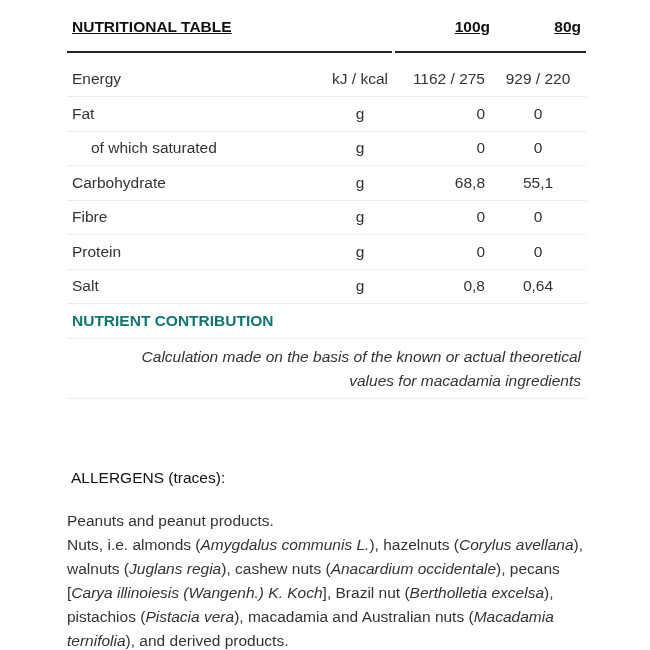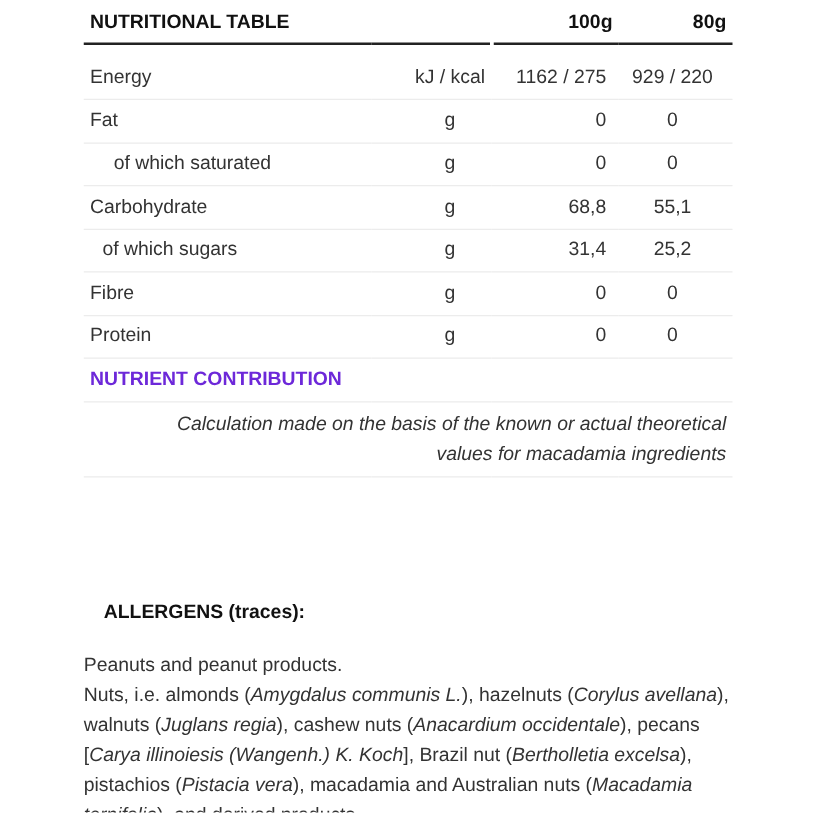--- a/index.html
+++ b/index.html
@@ -8,45 +8,45 @@
     font-family: "Liberation Sans", sans-serif; color: #333333;
   }
   .table-wrap { position: absolute; left: 67px; top: 0; width: 519px; }
   table { border-collapse: collapse; width: 519px; table-layout: fixed; }
   col.c-label { width: 230px; }
   col.c-unit { width: 96px; }
   col.c-100 { width: 102px; }
   col.c-80 { width: 91px; }
   th, td { padding: 0; font-size: 15.5px; vertical-align: middle; }
   thead th {
-    height: 35px; font-weight: bold; color: #111111; text-align: right;
-    border-bottom: 2px solid #222222; padding-top: 2px; box-sizing: border-box;
+    height: 52px; font-weight: bold; color: #111111; text-align: right;
+    border-bottom: 2px solid #222222; padding-top: 2px; box-sizing: border-box; text-decoration: underline;
   }
   thead th.h-label { text-align: left; padding-left: 5px; }
   thead th.h-unit { border-bottom-color: #222222; }
   thead th.h-100 { padding-right: 5px; border-left: 3px solid #ffffff; margin-top: 27px; }
   thead th.h-80 { padding-right: 5px; }
   tbody tr.spacer td { height: 10px; }
   tbody td {
     height: 34.5px; border-bottom: 1px solid #ececec; box-sizing: border-box;
   }
   td.label { text-align: left; padding-left: 5px; }
   td.label.indent1 { padding-left: 24px; }
   td.label.indent2 { padding-left: 15px; }
   td.unit { text-align: center; padding-left: 30px; }
   td.v100 { text-align: right; padding-right: 10px; }
   td.v80 { text-align: center; padding-right: 5px; }
-  td.section { font-weight: bold; color: #6d28d9; padding-left: 5px; }
+  td.section { font-weight: bold; color: #0f766e; padding-left: 5px; }
   td.note {
     font-style: italic; text-align: right; padding-right: 5px;
     line-height: 24px; height: 60px; padding-top: 1px;
   }
   .allergens { position: absolute; left: 67px; top: 465px; width: 520px; }
   .allergens h3 {
-    margin: 16px; font-size: 15.5px; font-weight: bold; color: #111111;
+    margin: 4px; font-size: 15.5px; font-weight: normal; color: #111111;
   }
   .allergens p {
     margin: 22px 0 12px 0; font-size: 15.5px; line-height: 24px; color: #333333;
   }
   .allergens i { font-style: italic; }
 </style>
 </head>
 <body>
 
 <div class="table-wrap">
@@ -88,36 +88,36 @@
         <td class="v100">0</td>
         <td class="v80">0</td>
       </tr>
       <tr>
         <td class="label">Carbohydrate</td>
         <td class="unit">g</td>
         <td class="v100">68,8</td>
         <td class="v80">55,1</td>
       </tr>
       <tr>
-        <td class="label indent2">of which sugars</td>
-        <td class="unit">g</td>
-        <td class="v100">31,4</td>
-        <td class="v80">25,2</td>
-      </tr>
-      <tr>
         <td class="label">Fibre</td>
         <td class="unit">g</td>
         <td class="v100">0</td>
         <td class="v80">0</td>
       </tr>
       <tr>
         <td class="label">Protein</td>
         <td class="unit">g</td>
         <td class="v100">0</td>
         <td class="v80">0</td>
+      </tr>
+      <tr>
+        <td class="label">Salt</td>
+        <td class="unit">g</td>
+        <td class="v100">0,8</td>
+        <td class="v80">0,64</td>
       </tr>
 
       <tr>
         <td class="section" colspan="4">NUTRIENT CONTRIBUTION</td>
       </tr>
       <tr>
         <td class="note" colspan="4">
           <span>Calculation made on the basis of the known or actual theoretical</span><br>
           <span>values for macadamia ingredients</span>
         </td>

